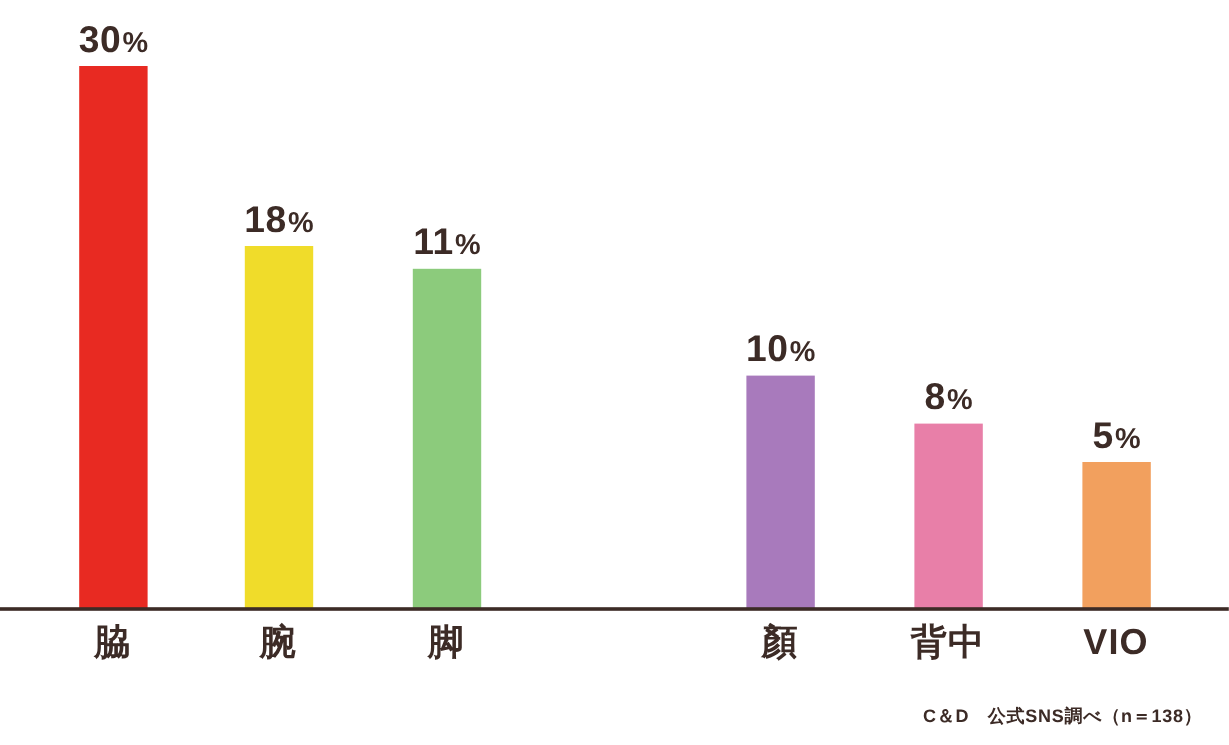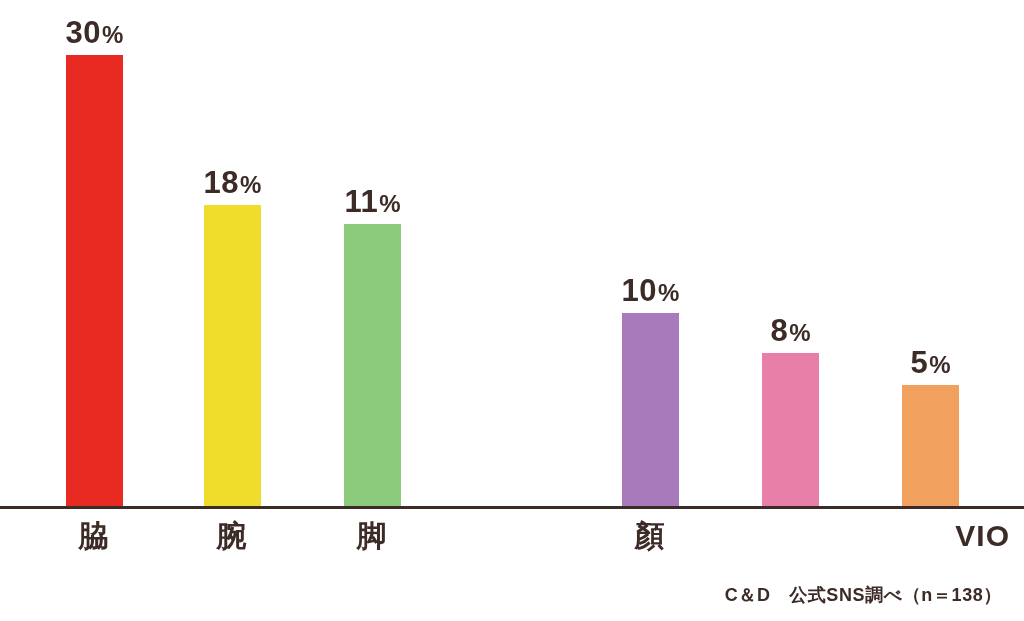--- a/index.html
+++ b/index.html
@@ -91,21 +91,21 @@
     line-height: 1.05;
     color: #3c2b26;
     letter-spacing: 1px;
     white-space: nowrap;
   }
 
   #source-note {
     position: absolute;
     right: 22px;
     bottom: 14px;
-    font-size: 18px;
+    font-size: 15px;
     font-weight: bold;
     color: #3c2b26;
     letter-spacing: 0.6px;
     white-space: nowrap;
   }
 </style>
 </head>
 <body>
 
 <div id="chart-root">
@@ -157,18 +157,19 @@
 
   </div>
 
   <div id="axis-line"></div>
 
   <div id="category-labels">
     <div class="cat-label" style="left:14px;">脇</div>
     <div class="cat-label" style="left:152px;">腕</div>
     <div class="cat-label" style="left:292px;">脚</div>
     <div class="cat-label" style="left:570px;">顏</div>
-    <div class="cat-label" style="left:850px;text-align:right;">VIO</div>
+    <div class="cat-label" style="left:710px;">背中</div>
+    <div class="cat-label" style="left:850px;">VIO</div>
   </div>
 
   <div id="source-note">C＆D　公式SNS調べ（n＝138）</div>
 
 </div>
 
 </body></html>

